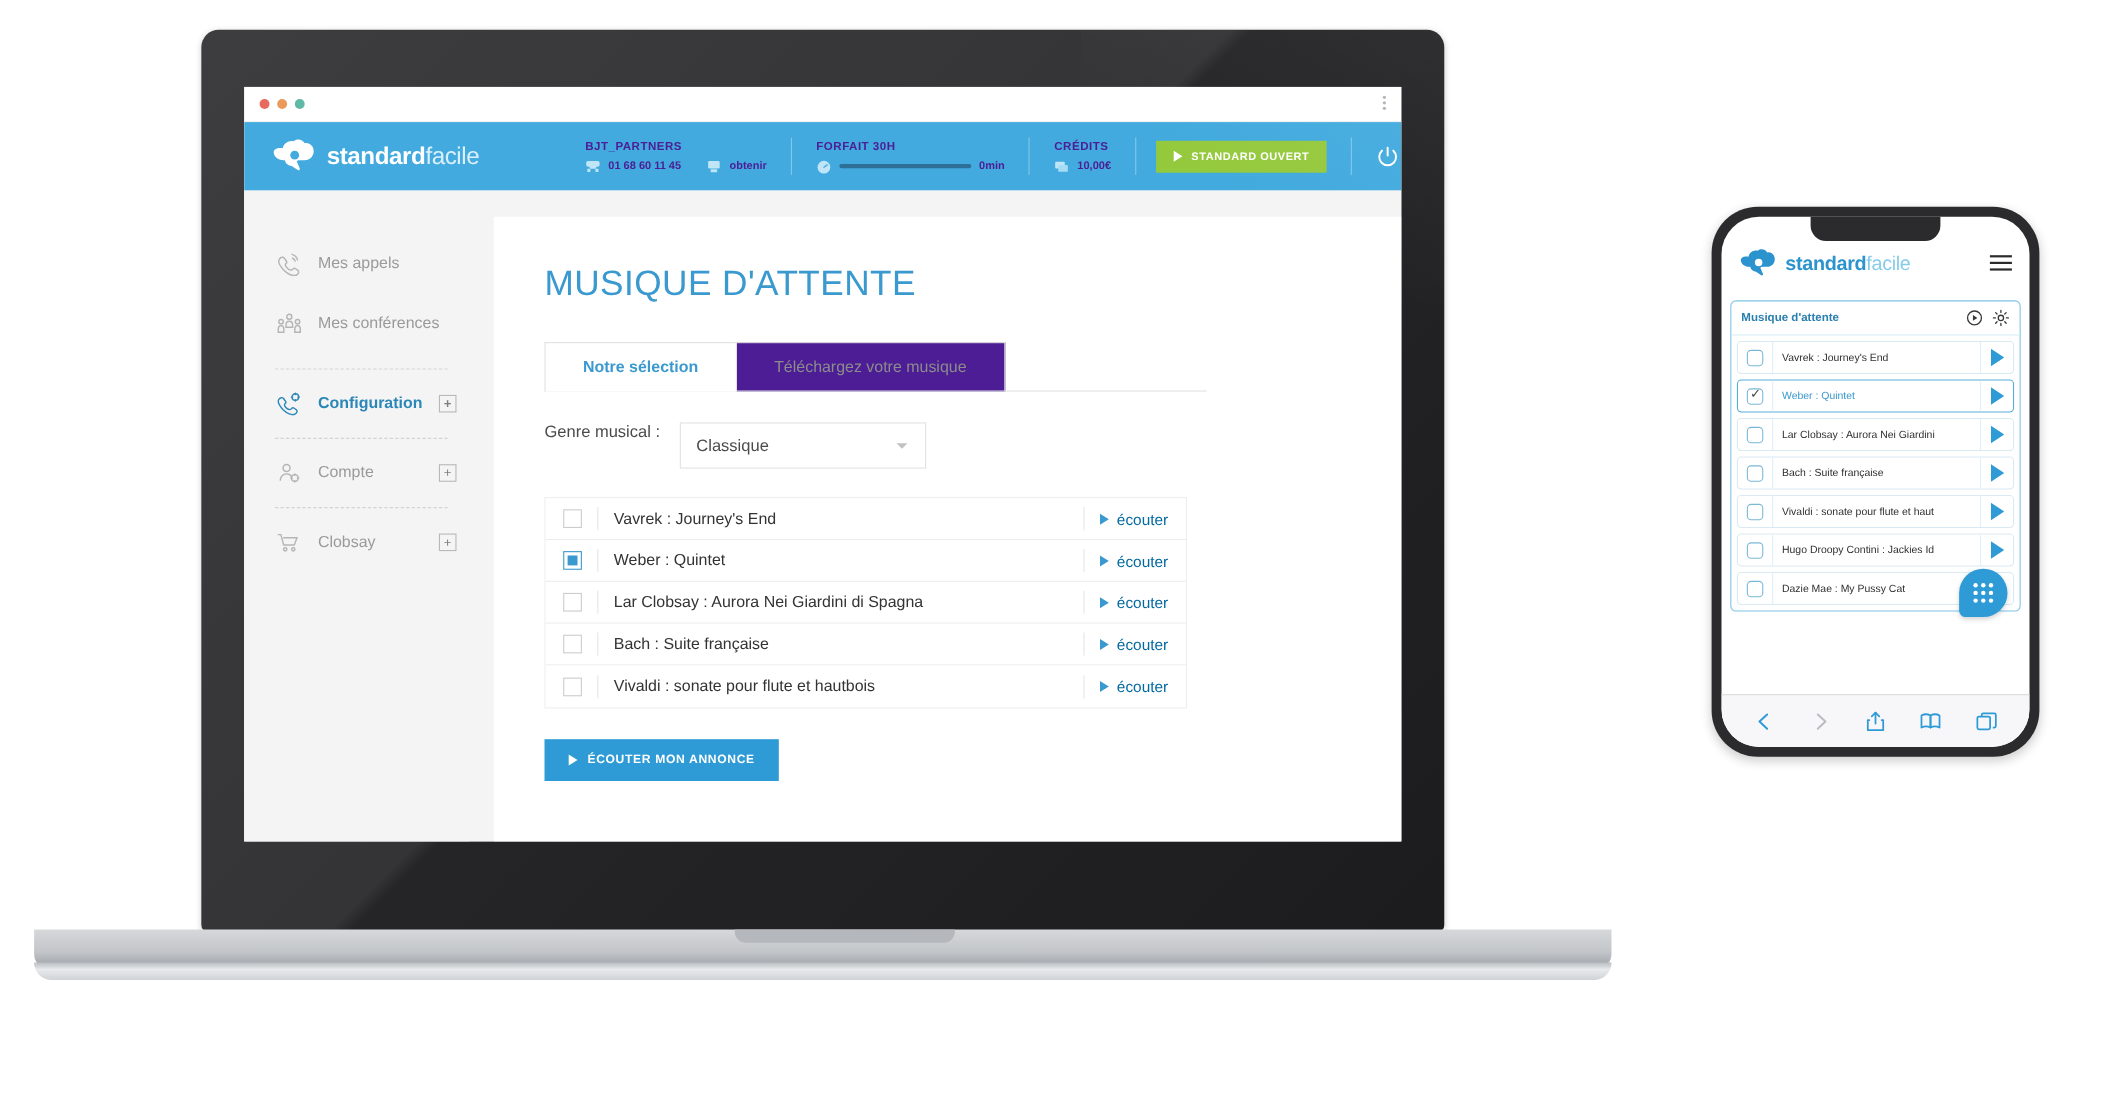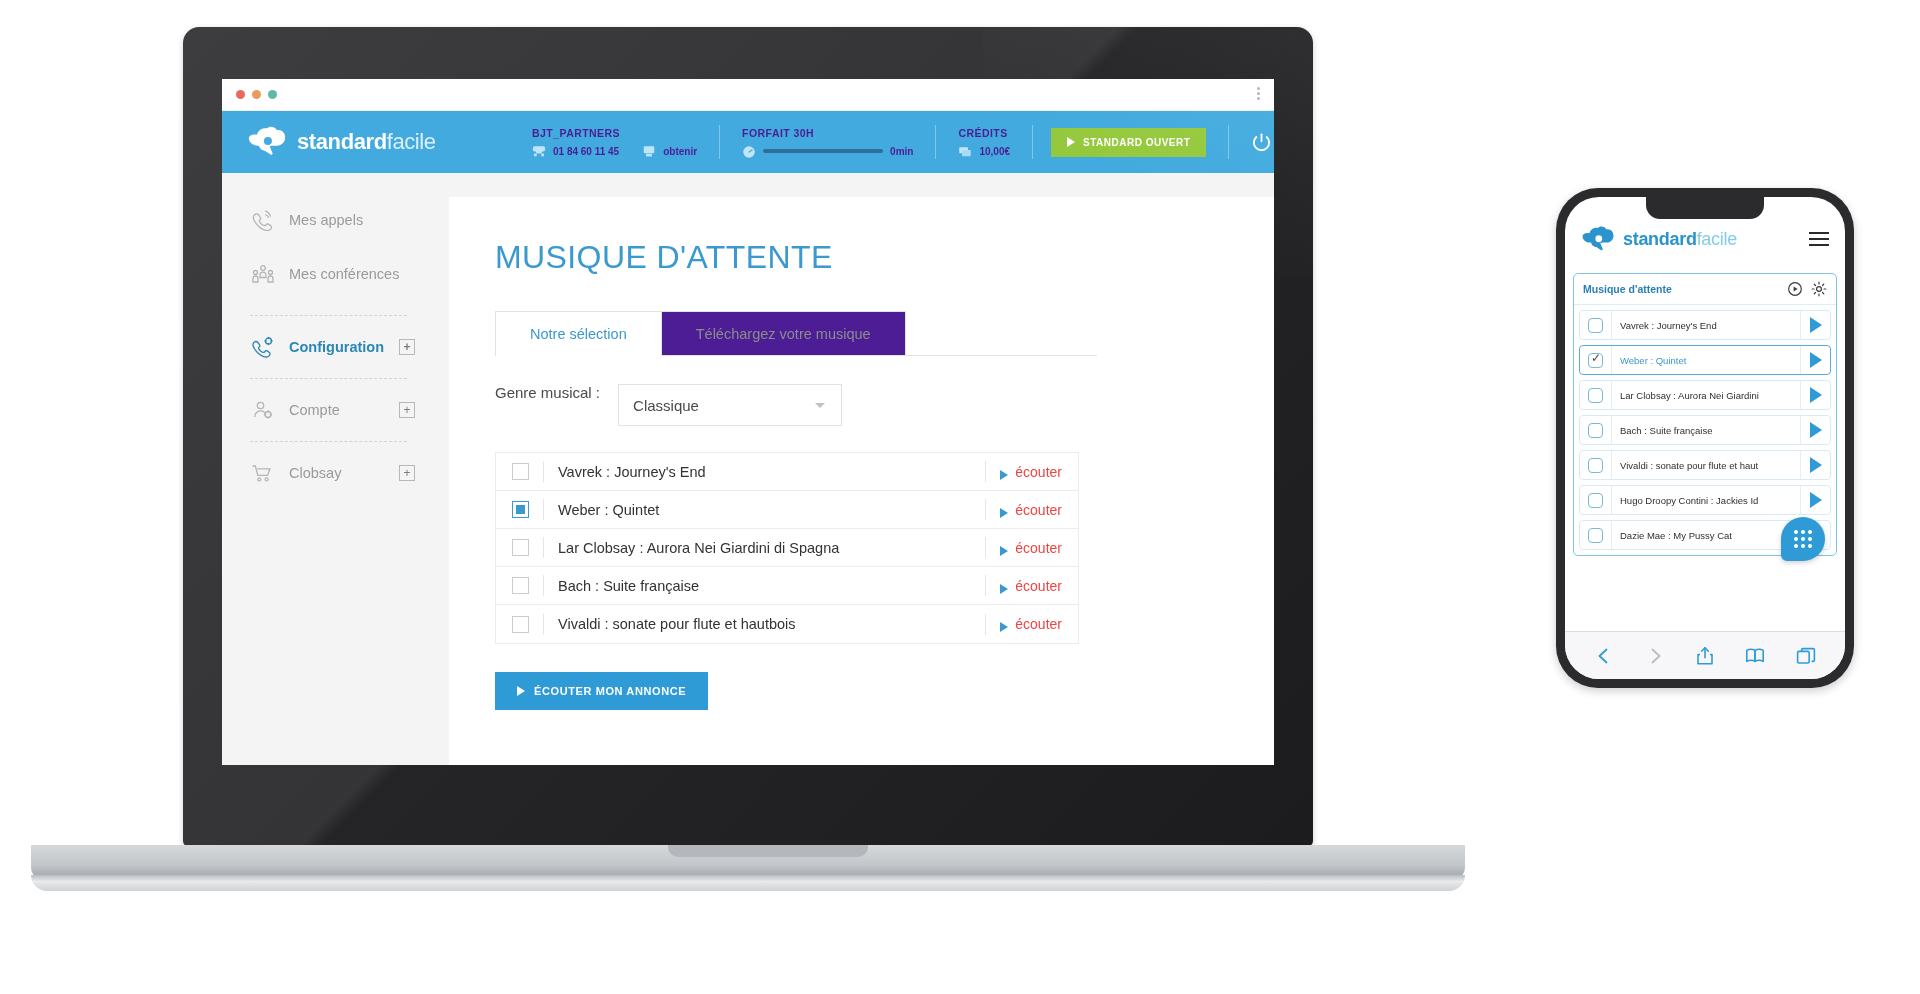--- a/index.html
+++ b/index.html
@@ -81,21 +81,21 @@
   .btn-open {
     background: #95c93d; color: #fff; font-size: 10px; font-weight: bold; letter-spacing: .5px;
     padding: 9px 16px; display: flex; align-items: center; gap: 8px; white-space: nowrap;
   }
   .tri-w { width:0;height:0;border-left:8px solid #fff;border-top:5px solid transparent;border-bottom:5px solid transparent; }
 
   .power { width: 21px; height: 21px; position: relative; }
 
   
   .app-body { display: flex; height: 592px; background: #f4f4f4; }
-  .sidebar { width: 205px; background: #f4f4f4; padding-top: 20px; flex: none; }
+  .sidebar { width: 205px; background: #f4f4f4; padding-top: 40px; flex: none; }
   .side-item {
     display: flex; align-items: center; height: 54px; padding: 0 12px 0 28px;
     color: #9a9a9a; font-size: 14.5px; cursor: pointer; position: relative;
   }
   .side-item .side-ico { width: 26px; height: 22px; margin-right: 13px; flex: none; position: relative; }
   .side-item.active { color: #2b87b8; font-weight: bold; }
   .side-label { flex: 1; white-space: nowrap; }
   .plus-box {
     width: 16px; height: 16px; border: 1px solid #b8b8b8; color: #7d7d7d;
     font-size: 12px; line-height: 14px; text-align: center; flex: none;
@@ -104,21 +104,21 @@
 
   .content { flex: 1; padding: 24px 0 0 22px; }
   .card { background: #fff; height: 568px; padding: 42px 46px 0 46px; position: relative; }
   .page-title { color: #3a99cf; font-size: 32px; letter-spacing: .4px; font-weight: 400; }
 
   .tabs { display: flex; margin-top: 35px; position: relative; }
   .tab {
     padding: 14px 34px; font-size: 14.5px; cursor: pointer;
     border: 1px solid #e2e2e2; border-bottom: none; white-space: nowrap;
   }
-  .tab.active { background: #fff; color: #3a99cf; font-weight: normal; border-color: #e2e2e2; position: relative; z-index: 2; }
+  .tab.active { background: #fff; color: #3a99cf; font-weight: bold; border-color: #e2e2e2; position: relative; z-index: 2; }
   .tab.inactive { background: #4c1d95; color: #8c8c8c; border-left: none; }
   .tab-underline { position: absolute; left: 0; bottom: 0; width: 602px; height: 1px; background: #e2e2e2; }
 
   .filter-row { display: flex; align-items: flex-start; margin-top: 28px; }
   .filter-label { font-size: 15px; color: #4a4a4a; margin-right: 18px; white-space: nowrap; }
   .select {
     width: 224px; height: 42px; border: 1px solid #e2e2e2; background: #fff;
     display: flex; align-items: center; padding: 0 14px; font-size: 15px; color: #4a4a4a;
     cursor: pointer; position: relative;
   }
@@ -129,21 +129,21 @@
   .track {
     display: flex; align-items: center; height: 38px; padding: 0 16px;
     border-bottom: 1px solid #ececec; background: #fff;
   }
   .track:last-child { border-bottom: none; }
   .cbox { width: 17px; height: 17px; border: 1px solid #ccc; background: #fff; flex: none; cursor: pointer; position: relative; }
   .cbox.checked { border-color: #3a99cf; }
   .cbox.checked::after { content:""; position:absolute; left:3px; top:3px; width:9px; height:9px; background:#3a99cf; }
   .vline { width: 1px; height: 21px; background: #e6e6e6; margin: 0 14px; flex: none; }
   .track-name { flex: 1; font-size: 14.5px; color: #333; white-space: nowrap; }
-  .listen { display: flex; align-items: flex-end; gap: 7px; color: #ef4444; font-size: 14px; cursor: pointer; white-space: nowrap; }
+  .listen { display: flex; align-items: center; gap: 7px; color: #0369a1; font-size: 14px; cursor: pointer; white-space: nowrap; }
   .tri-b { width:0;height:0;border-left:8px solid #3a99cf;border-top:5px solid transparent;border-bottom:5px solid transparent; }
 
   .btn-primary {
     margin-top: 28px; background: #2e9bd6; color: #fff; font-size: 11px; font-weight: bold;
     letter-spacing: .6px; padding: 13px 22px; display: inline-flex; align-items: center; gap: 9px;
     cursor: pointer; white-space: nowrap;
   }
 
   
   .phone { position: absolute; left: 1556px; top: 188px; width: 298px; height: 500px; }
@@ -249,21 +249,21 @@
         <div class="hdr-block" style="margin-left:28px;">
           <div class="hdr-title">BJT_PARTNERS</div>
           <div class="hdr-row">
             <span class="hdr-ico">
               <svg viewBox="0 0 16 14" width="14" height="13">
                   <path d="M3 1h10a2 2 0 012 2v2a2 2 0 01-2 2h-1.3l-.6 1.6a1 1 0 01-.95.65H5.85a1 1 0 01-.95-.65L4.3 7H3a2 2 0 01-2-2V3a2 2 0 012-2z" fill="#bfe5f7"></path>
                   <rect x="2.2" y="9.3" width="3.2" height="3.2" rx=".6" fill="#bfe5f7"></rect>
                   <rect x="10.6" y="9.3" width="3.2" height="3.2" rx=".6" fill="#bfe5f7"></rect>
                 </svg>
             </span>
-            <span>01 84 60 11 45</span>
+            <span>01 68 60 11 45</span>
             <span style="display:inline-block;width:9px;"></span>
             <span class="hdr-ico">
               <svg viewBox="0 0 16 14" width="14" height="13">
                   <rect x="2" y="1" width="12" height="8" rx="1.4" fill="#bfe5f7"></rect>
                   <rect x="4.6" y="9.6" width="6.8" height="3.2" rx=".8" fill="#bfe5f7"></rect>
                 </svg>
             </span>
             <span>obtenir</span>
           </div>
         </div>

